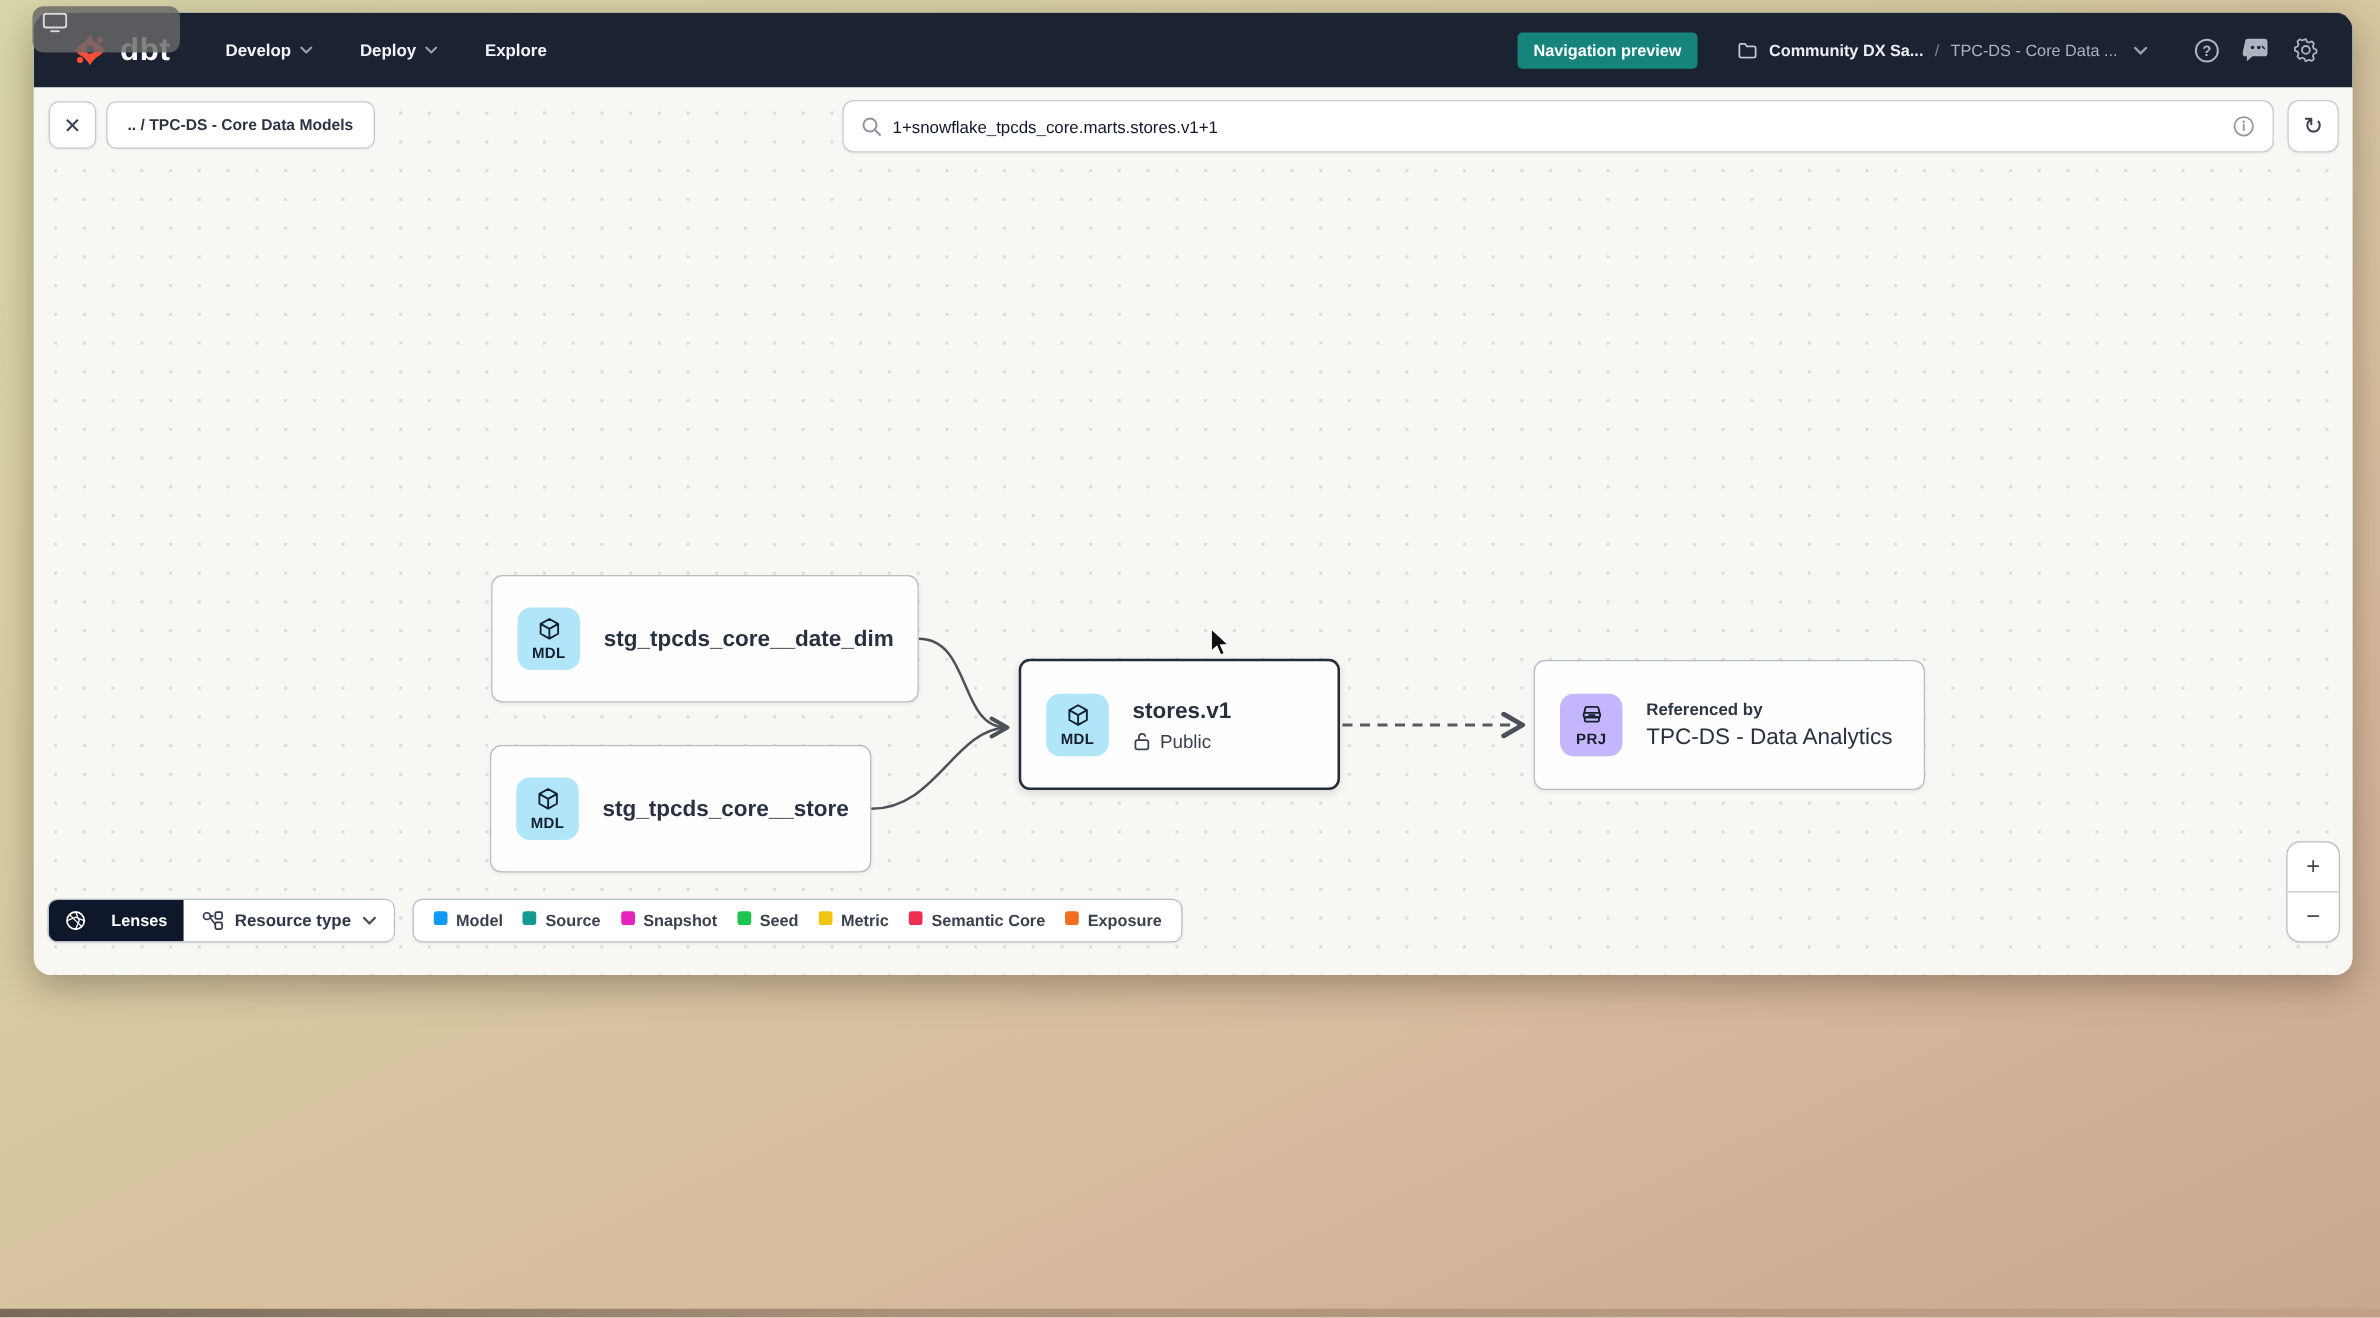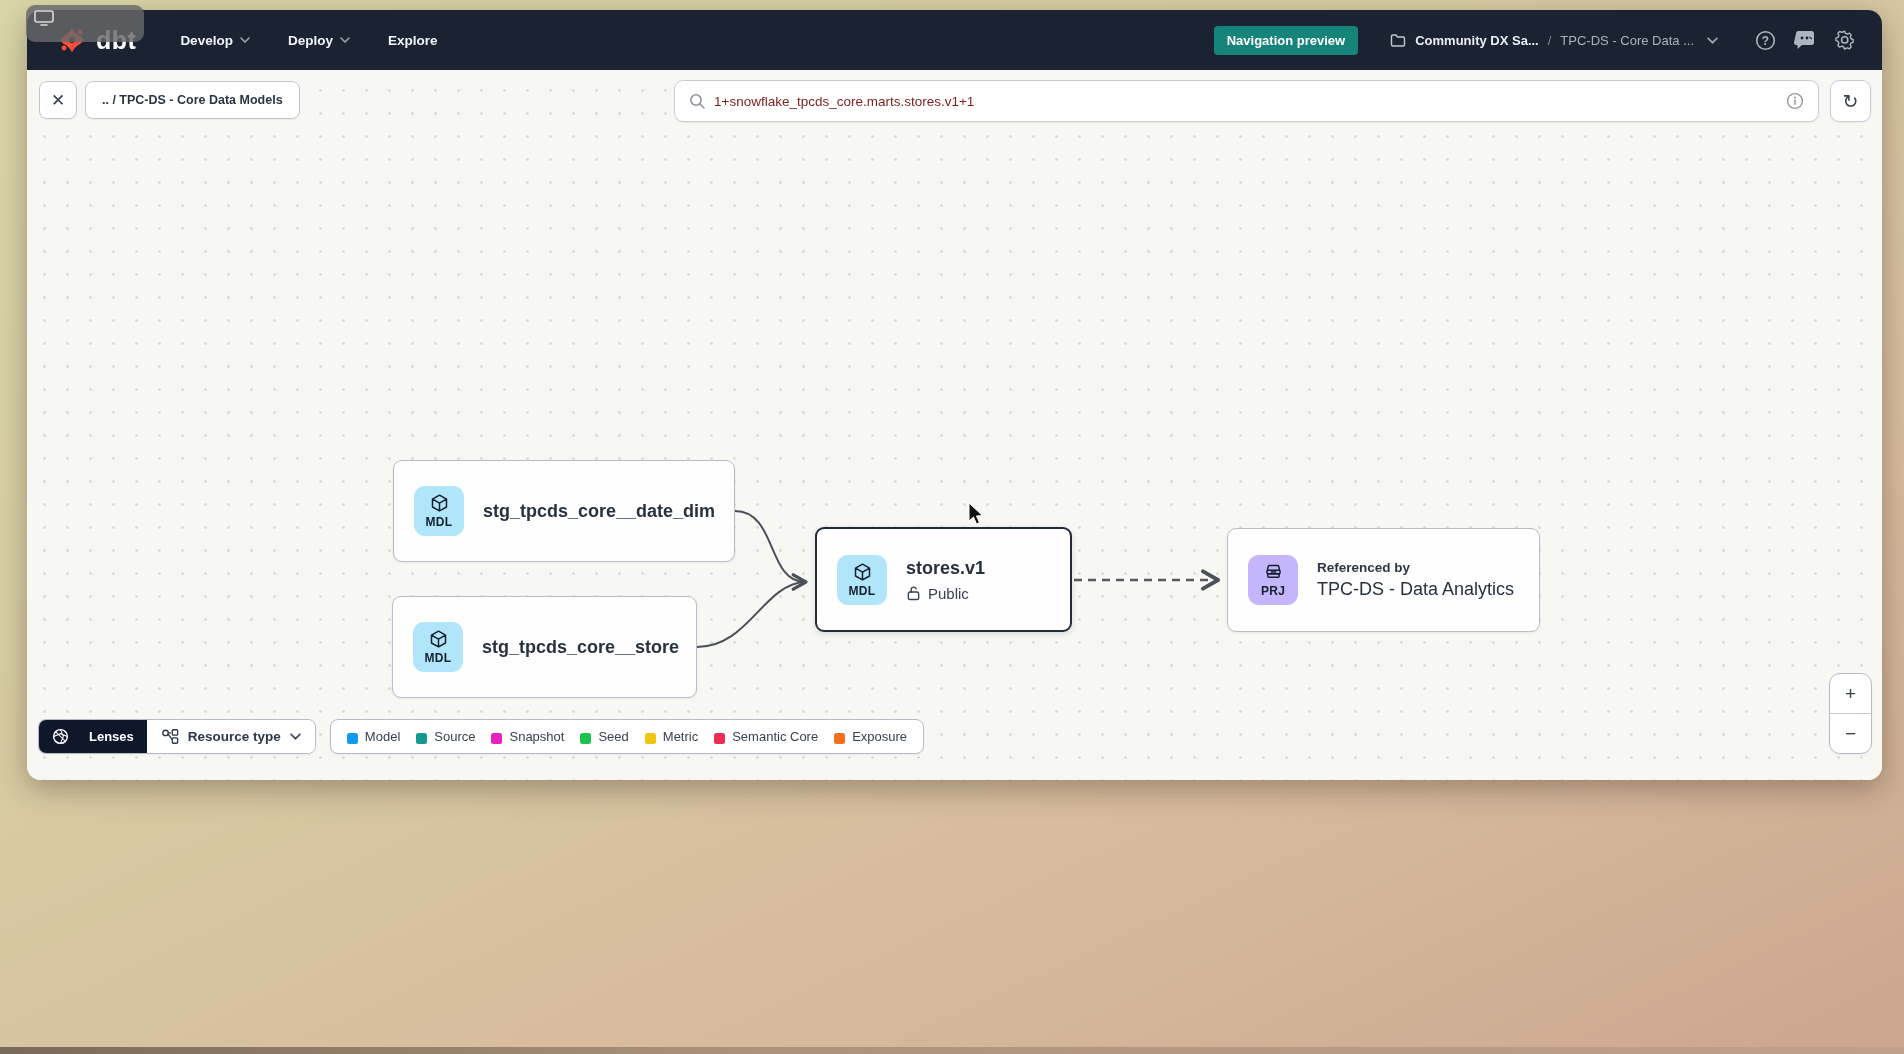--- a/index.html
+++ b/index.html
@@ -65,21 +65,21 @@
     box-shadow:0 1px 2px rgba(20,25,35,.05); white-space:nowrap; cursor:pointer;
   }
   .search-box{
     position:absolute; right:63px; top:0; width:1145px; height:42px;
     background:#fff; border:1px solid #c9ccd2; border-radius:9px;
     display:flex; align-items:center; padding:0 14px; gap:9px;
     box-shadow:0 1px 2px rgba(20,25,35,.05);
   }
   .search-box input{
     flex:1; border:none; outline:none; font-family:"Liberation Sans",sans-serif;
-    font-size:13.5px; color:#7f1d1d; background:transparent;
+    font-size:13.5px; color:#0f172a; background:transparent;
   }
   .search-info{ color:#9298a2; display:flex; }
   .refresh-btn{
     position:absolute; right:11px; top:0; width:41px; height:42px;
     background:#fff; border:1px solid #c9ccd2; border-radius:9px;
     display:flex; align-items:center; justify-content:center;
     font-size:19px; color:#39404c; cursor:pointer; box-shadow:0 1px 2px rgba(20,25,35,.05);
   }
 
   
@@ -117,21 +117,21 @@
     padding:0 13px; font-size:13px; font-weight:700; cursor:pointer;
   }
   .rtype-seg{
     display:flex; align-items:center; gap:9px; padding:0 14px; font-size:13.5px; font-weight:600;
     color:#2e3748; cursor:pointer; background:#fff;
   }
   .legend-pill{
     display:flex; align-items:center; gap:16px; padding:0 16px; height:35px;
     background:#fff; border:1px solid #b7bcc4; border-radius:8px; box-shadow:0 1px 2px rgba(20,25,35,.05);
   }
-  .legend-item{ display:flex; align-items:flex-end; gap:7px; font-size:13px; font-weight:400; color:#39414f; white-space:nowrap; }
+  .legend-item{ display:flex; align-items:flex-start; gap:7px; font-size:13px; font-weight:700; color:#39414f; white-space:nowrap; }
   .swatch{ width:11px; height:11px; border-radius:2.5px; display:inline-block; }
 
   .zoom-ctl{
     position:absolute; right:10px; bottom:26px; width:43px;
     background:#fff; border:1px solid #b7bcc4; border-radius:11px; overflow:hidden;
     box-shadow:0 1px 2px rgba(20,25,35,.05);
   }
   .zoom-btn{ height:39px; display:flex; align-items:center; justify-content:center;
     font-size:19px; color:#3c4450; cursor:pointer; }
   .zoom-div{ height:1px; background:#c4c8ce; }

